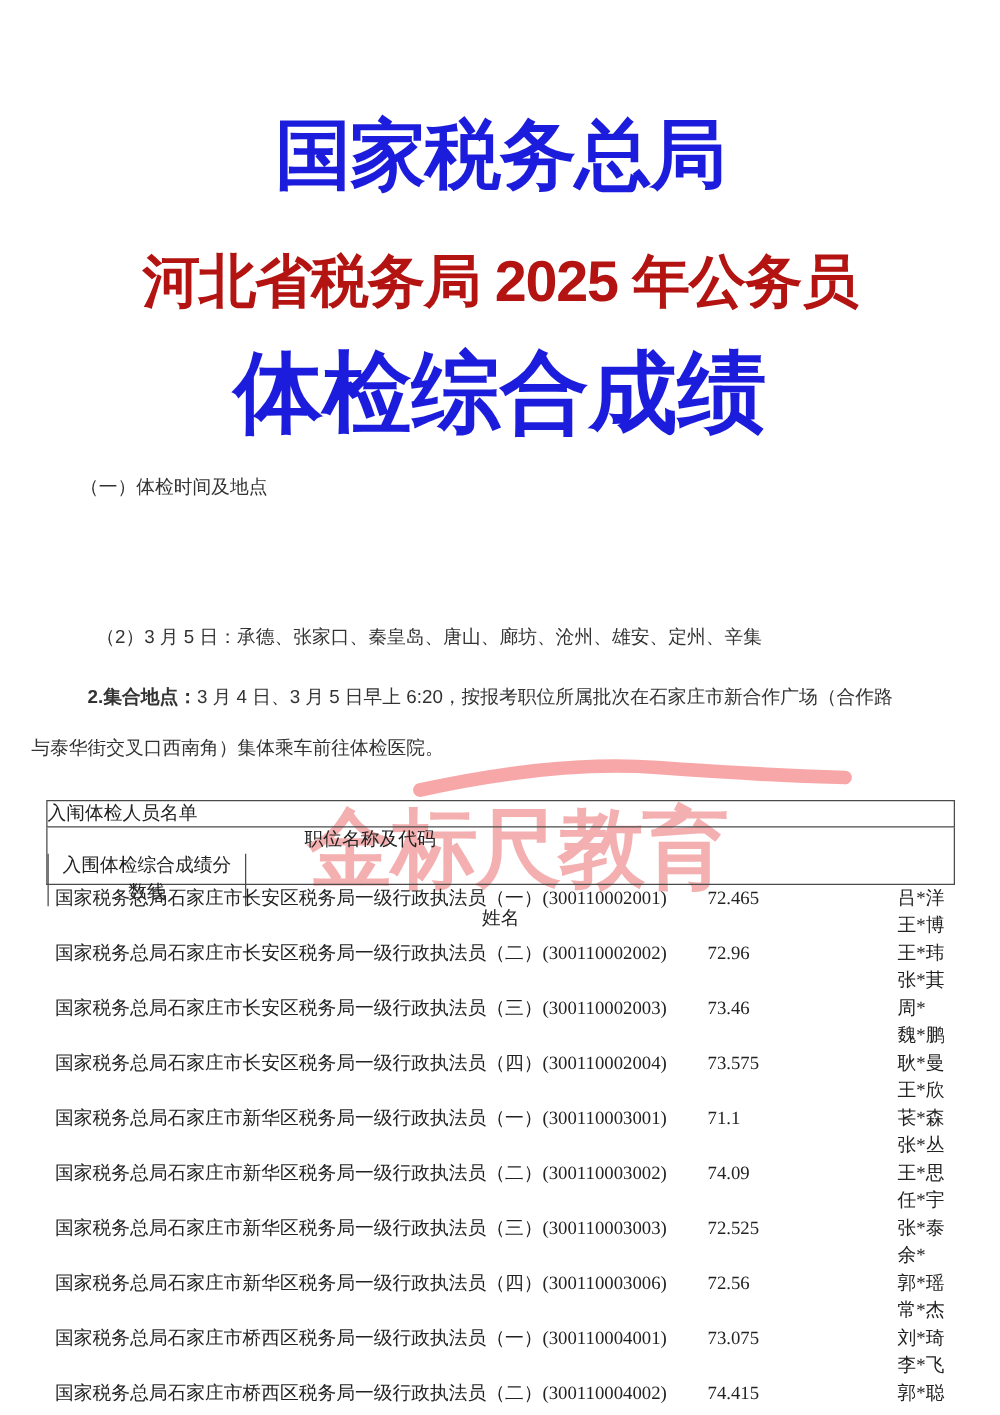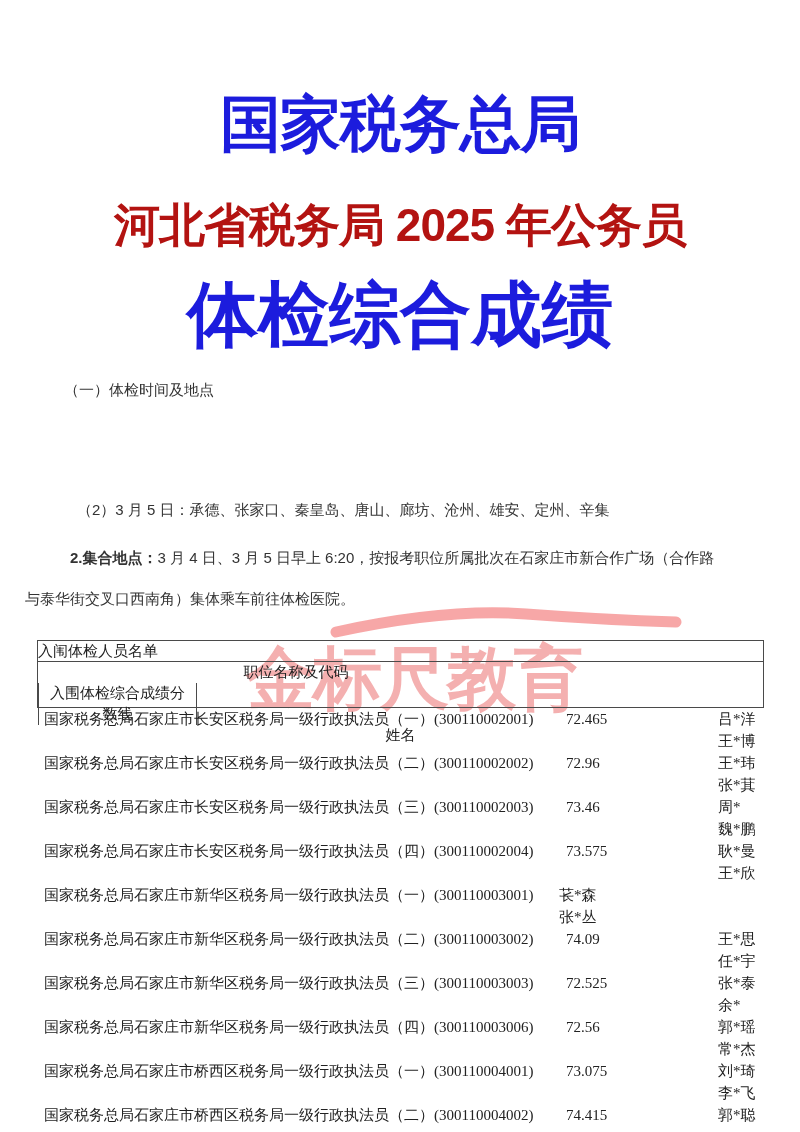--- a/index.html
+++ b/index.html
@@ -138,20 +138,21 @@
         <div class="td td-job">国家税务总局石家庄市长安区税务局一级行政执法员（四）(300110002004)</div>
         <div class="td td-score">73.575</div>
         <div class="td td-name">
           <div>耿*曼</div>
           <div>王*欣</div>
         </div>
       </div>
 
       <div class="tr">
         <div class="td td-job">国家税务总局石家庄市新华区税务局一级行政执法员（一）(300110003001)</div>
+        <div class="td td-score">71.1</div>
         <div class="td td-name">
           <div>苌*森</div>
           <div>张*丛</div>
         </div>
       </div>
 
       <div class="tr">
         <div class="td td-job">国家税务总局石家庄市新华区税务局一级行政执法员（二）(300110003002)</div>
         <div class="td td-score">74.09</div>
         <div class="td td-name">

